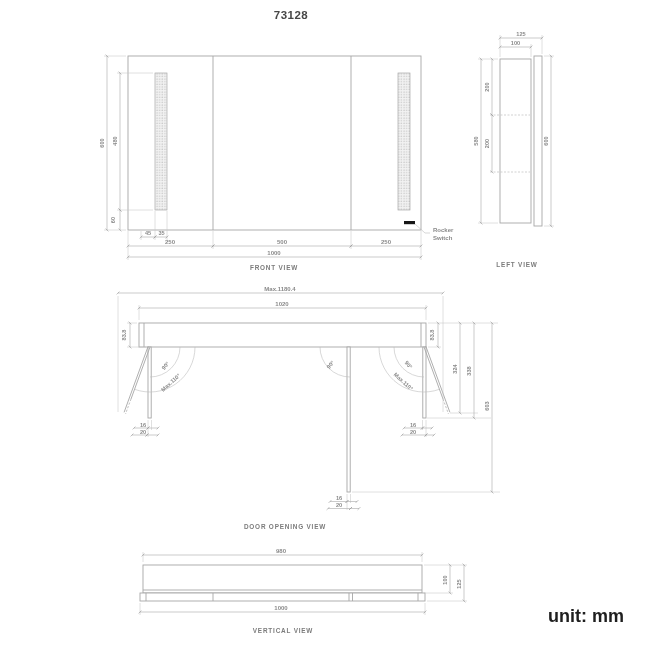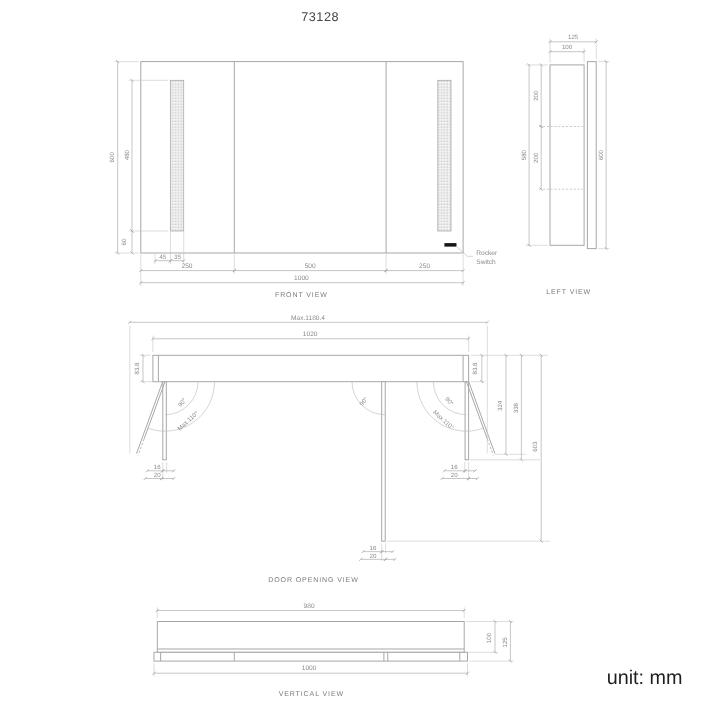--- a/index.html
+++ b/index.html
@@ -1,17 +1,17 @@
 <!DOCTYPE html>
 <html><head>
 <meta charset="utf-8">
 <style>
   html,body{margin:0;padding:0;background:#ffffff;}
   #canvas{position:relative;width:650px;height:650px;background:#ffffff;overflow:hidden;
-          font-family:"Liberation Sans","DejaVu Sans",sans-serif;}
+          font-family:"Liberation Sans","DejaVu Sans",sans-serif;font-weight:bold;}
   svg{display:block;}
   .ln   {stroke:#a6a6a6;stroke-width:0.9;fill:none;}
   .lnw  {stroke:#a6a6a6;stroke-width:0.9;fill:#ffffff;}
   .thin {stroke:#bdbdbd;stroke-width:0.6;fill:none;}
   .dim  {stroke:#b5b5b5;stroke-width:0.7;fill:none;marker-start:url(#tick);marker-end:url(#tick);}
   .ext  {stroke:#c6c6c6;stroke-width:0.55;fill:none;}
   .dsh  {stroke:#b0b0b0;stroke-width:0.8;fill:none;stroke-dasharray:2.2,1.6;}
   .dshf {stroke:#bdbdbd;stroke-width:0.7;fill:none;stroke-dasharray:2,1.5;}
   text  {fill:#8a8a8a;font-size:6px;font-family:"Liberation Sans","DejaVu Sans",sans-serif;}
   .sm   {font-size:5.6px;}

